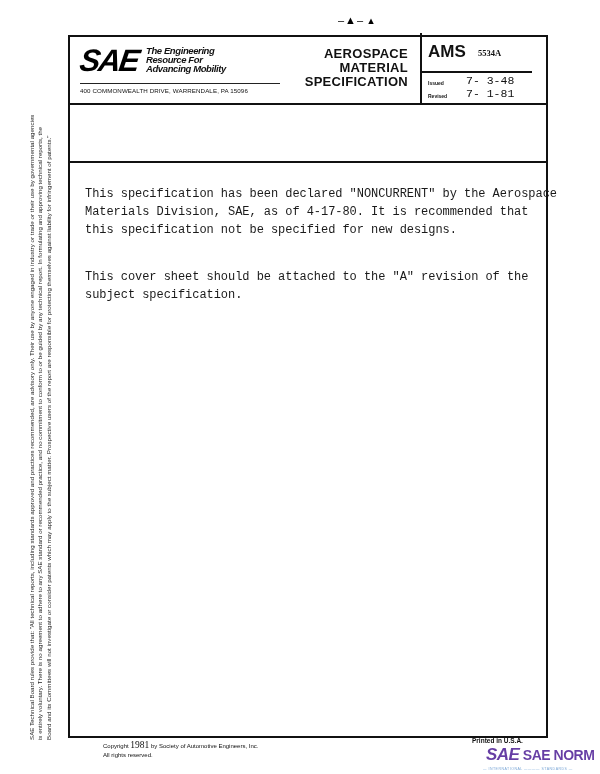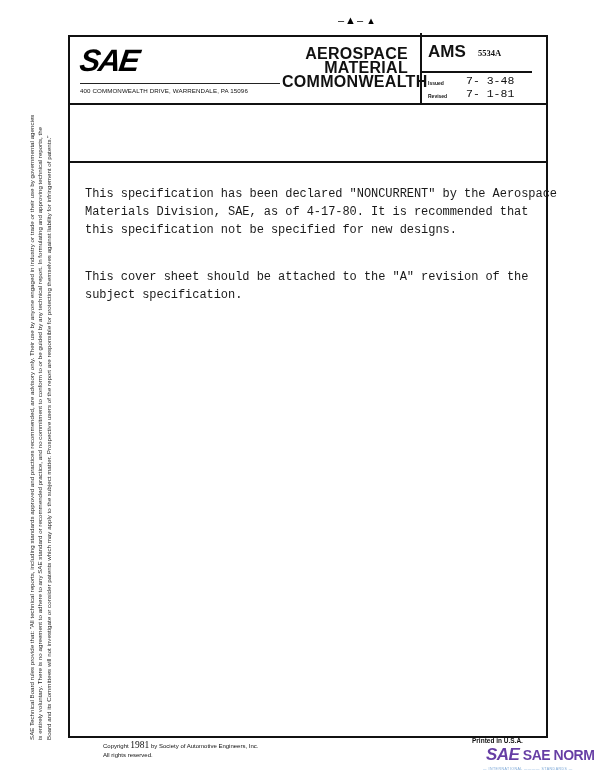--- a/index.html
+++ b/index.html
@@ -9,21 +9,21 @@
   }
   .abs { position: absolute; }
   .mark { left: 338px; top: 14px; font-size: 11px; color: #000; letter-spacing: 1px; }
   .frame { left: 68px; top: 35px; width: 480px; height: 703px; border: 2px solid #111; box-sizing: border-box; }
   .hdr { left: 68px; top: 35px; width: 480px; height: 70px; border-bottom: 2px solid #111; box-sizing: border-box; }
   .logo-area { left: 0; top: 0; width: 214px; height: 68px; }
   .sae-logo { left: 12px; top: 8px; font-family: "Liberation Sans", sans-serif; font-weight: bold; font-style: italic; font-size: 31px; letter-spacing: -2px; color: #000; transform: skewX(-8deg); }
   .tagline { left: 78px; top: 11px; font-size: 9.5px; font-style: italic; font-weight: bold; line-height: 9px; letter-spacing: -0.4px; }
   .logo-rule { left: 12px; top: 48px; width: 200px; height: 1px; background: #222; }
   .address { left: 12px; top: 52px; font-size: 6.2px; letter-spacing: 0.1px; }
-  .aero { left: 214px; top: 12px; width: 126px; text-align: right; font-size: 16px; font-weight: bold; line-height: 14px; letter-spacing: 0.3px; }
+  .aero { left: 214px; top: 12px; width: 126px; text-align: right; font-size: 13px; font-weight: bold; line-height: 14px; letter-spacing: 0.3px; }
   .ams-box { left: 352px; top: -2px; width: 128px; height: 70px; border-left: 2px solid #111; box-sizing: border-box; }
   .ams-top { left: 0; top: 0; width: 110px; height: 40px; border-bottom: 2px solid #111; box-sizing: border-box; }
   .ams-label { left: 6px; top: 9px; font-size: 17px; font-weight: bold; }
   .ams-num { left: 56px; top: 15px; font-family: "Liberation Serif", serif; font-size: 8.5px; font-weight: bold; }
   .date-row { left: 6px; font-size: 5px; font-weight: bold; }
   .date-val { left: 44px; font-family: "Liberation Mono", monospace; font-size: 11.5px; }
   .title-row { left: 68px; top: 105px; width: 480px; height: 58px; border-bottom: 2px solid #111; box-sizing: border-box; }
   .title1, .title2 { left: 0; width: 100%; text-align: center; font-family: "Liberation Mono", monospace; font-size: 11.2px; font-weight: bold; letter-spacing: -0.3px; color: #222; }
   .title1 { top: 15px; }
   .title2 { top: 26px; font-weight: normal; }
@@ -41,28 +41,33 @@
 </head>
 <body>
 
 <div class="abs mark">‒▲‒ ▴</div>
 
 <div class="abs frame"></div>
 
 <div class="abs hdr">
   <div class="abs logo-area">
     <div class="abs sae-logo">SAE</div>
+    <div class="abs tagline">
+      <div>The Engineering</div>
+      <div>Resource For</div>
+      <div>Advancing Mobility</div>
+    </div>
     <div class="abs logo-rule"></div>
     <div class="abs address">400 COMMONWEALTH DRIVE, WARRENDALE, PA 15096</div>
   </div>
 
   <div class="abs aero">
     <div>AEROSPACE</div>
     <div>MATERIAL</div>
-    <div>COMMONWEALTH</div>
+    <div>SPECIFICATION</div>
   </div>
 
   <div class="abs ams-box">
     <div class="abs ams-top">
       <div class="abs ams-label">AMS</div>
       <div class="abs ams-num">5534A</div>
     </div>
     <div class="abs date-row" style="top:47px;">Issued</div>
     <div class="abs date-val" style="top:41px;">7- 3-48</div>
     <div class="abs date-row" style="top:60px;">Revised</div>

